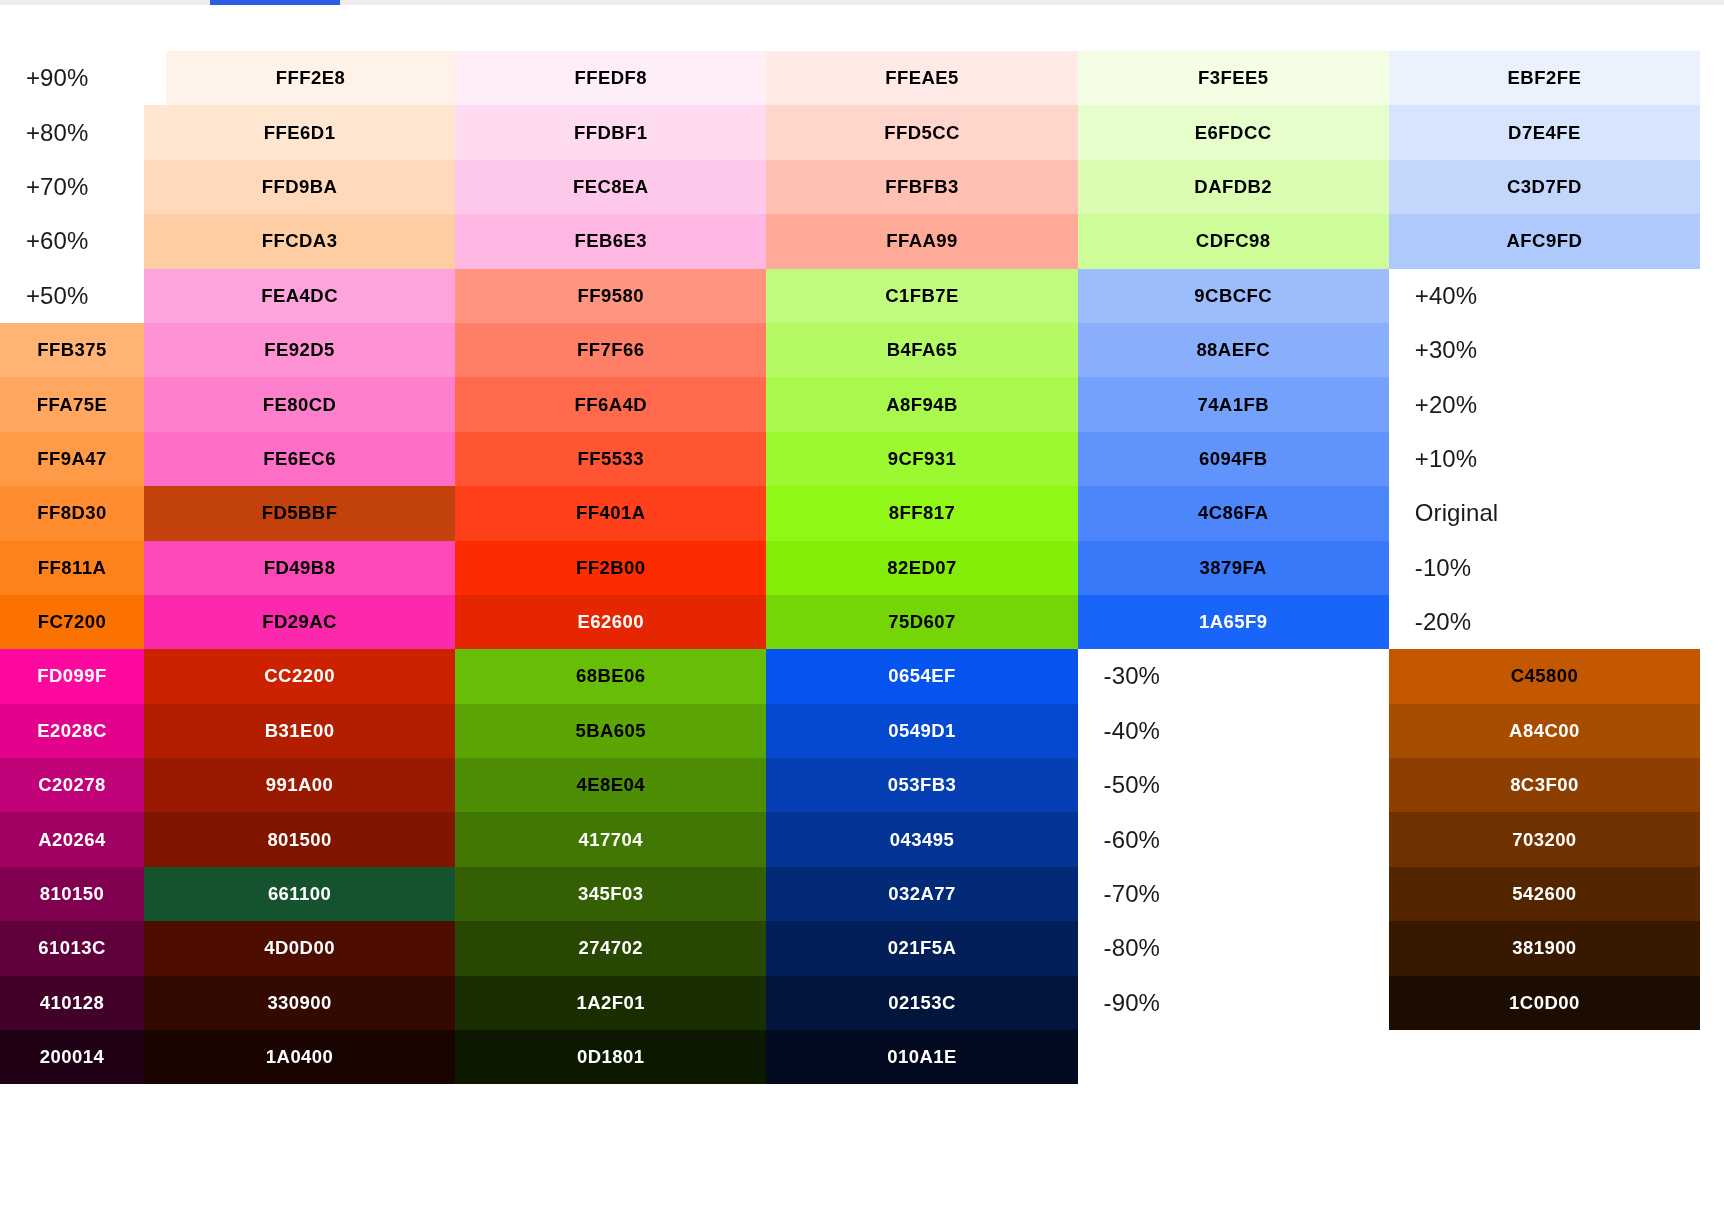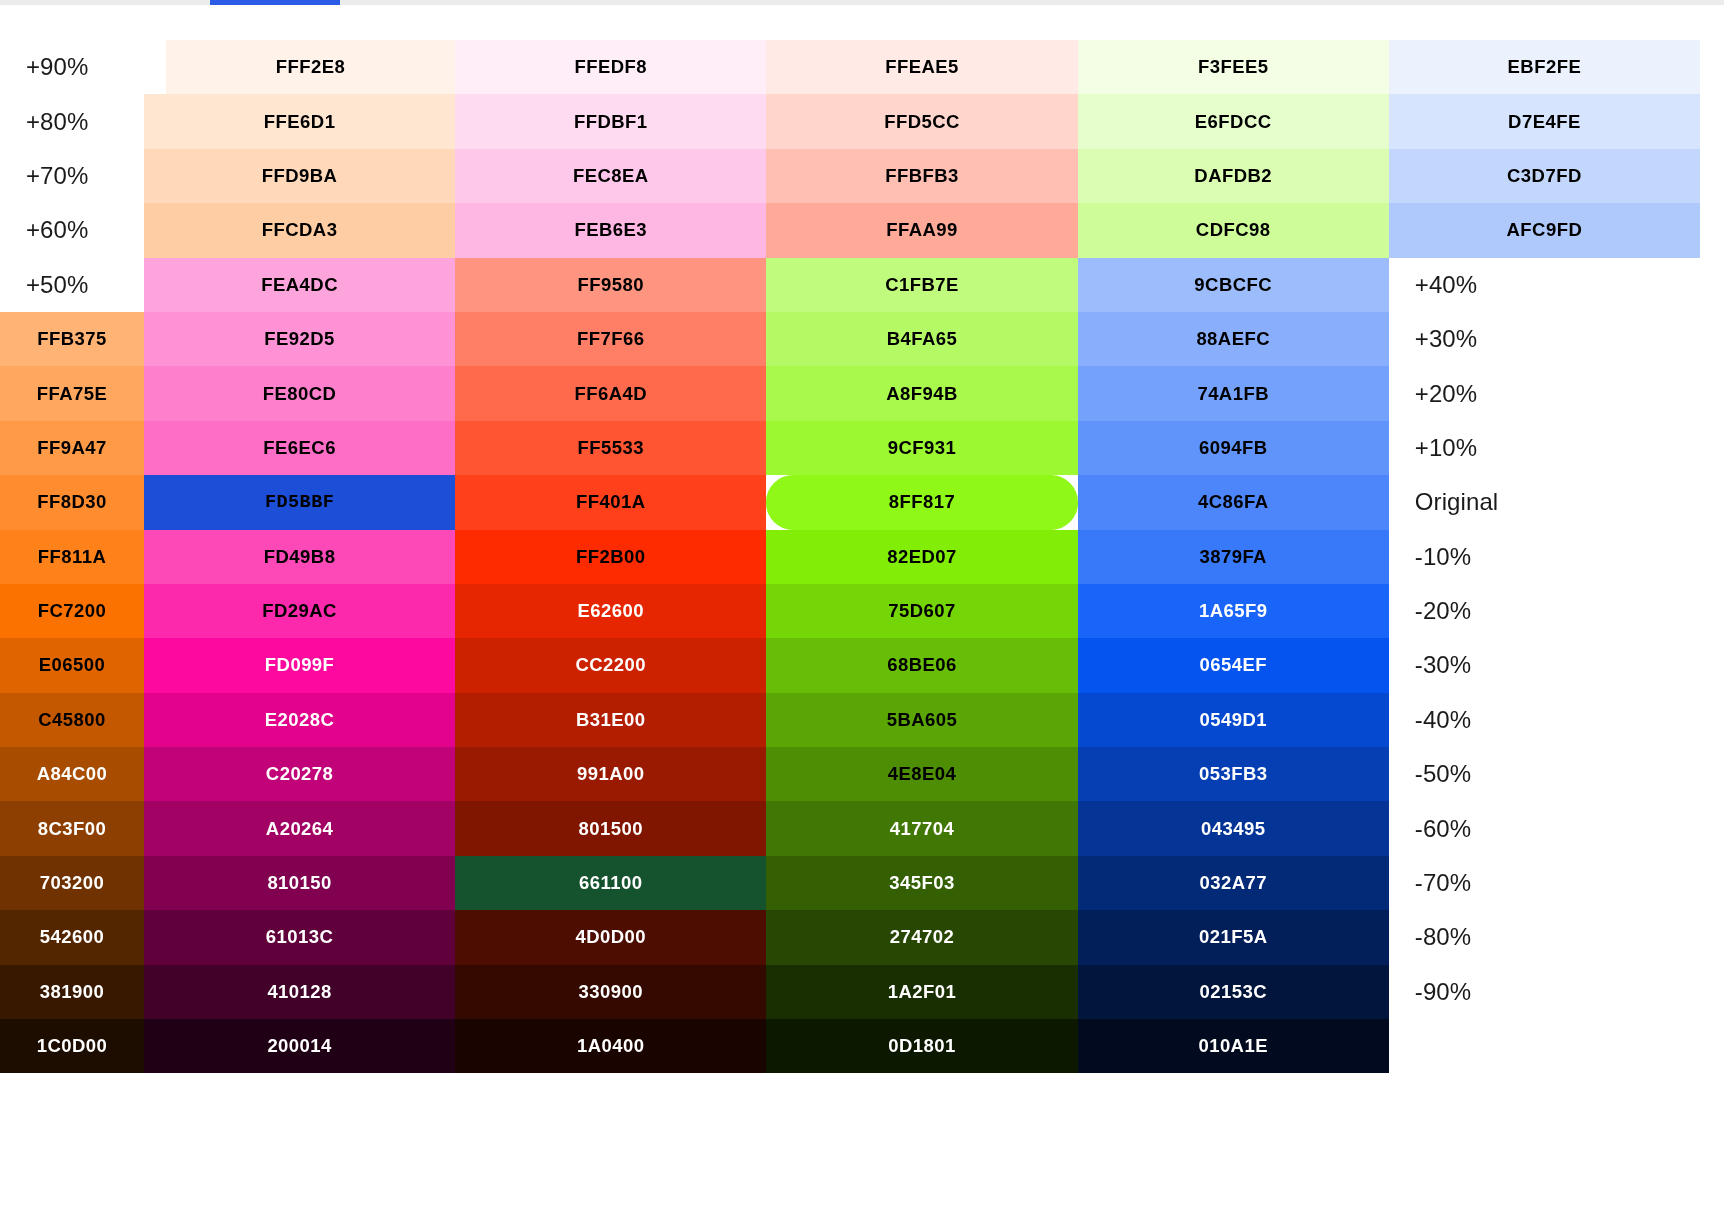--- a/index.html
+++ b/index.html
@@ -30,21 +30,21 @@
     top: 0;
     left: 210px;
     width: 130px;
     height: 5px;
     background: #2c5ce6;
   }
 
   
   #palette-grid {
     position: absolute;
-    top: 40px;
+    top: 51px;
     left: 0;
     width: 1700px;
     display: grid;
     grid-template-columns: 144px repeat(5, 1fr);
     grid-auto-rows: 54.4px;
   }
 
   .row-label {
     display: flex;
     align-items: center;
@@ -120,38 +120,37 @@
     <div class="swatch dark-text" style="background: rgb(168, 249, 75);">A8F94B</div>
     <div class="swatch dark-text" style="background: rgb(116, 161, 251);">74A1FB</div>
     <div class="row-label">+20%</div>
     <div class="swatch dark-text" style="background: rgb(255, 154, 71);">FF9A47</div>
     <div class="swatch dark-text" style="background: rgb(254, 110, 198);">FE6EC6</div>
     <div class="swatch dark-text" style="background: rgb(255, 85, 51);">FF5533</div>
     <div class="swatch dark-text" style="background: rgb(156, 249, 49);">9CF931</div>
     <div class="swatch dark-text" style="background: rgb(96, 148, 251);">6094FB</div>
     <div class="row-label">+10%</div>
     <div class="swatch dark-text" style="background: rgb(255, 141, 48);">FF8D30</div>
-    <div class="swatch dark-text" style="background: #1d4ed8; font-family: Liberation Mono, monospace;">FD5BBF</div>
+    <div class="swatch dark-text" style="background: #c2410c;">FD5BBF</div>
     <div class="swatch dark-text" style="background: rgb(255, 64, 26);">FF401A</div>
-    <div class="swatch dark-text" style="background: rgb(143, 248, 23); border-radius: 27px;">8FF817</div>
+    <div class="swatch dark-text" style="background: rgb(143, 248, 23);">8FF817</div>
     <div class="swatch dark-text" style="background: rgb(76, 134, 250);">4C86FA</div>
     <div class="row-label">Original</div>
     <div class="swatch dark-text" style="background: rgb(255, 129, 26);">FF811A</div>
     <div class="swatch dark-text" style="background: rgb(253, 73, 184);">FD49B8</div>
     <div class="swatch dark-text" style="background: rgb(255, 43, 0);">FF2B00</div>
     <div class="swatch dark-text" style="background: rgb(130, 237, 7);">82ED07</div>
     <div class="swatch dark-text" style="background: rgb(56, 121, 250);">3879FA</div>
     <div class="row-label">-10%</div>
     <div class="swatch dark-text" style="background: rgb(252, 114, 0);">FC7200</div>
     <div class="swatch dark-text" style="background: rgb(253, 41, 172);">FD29AC</div>
     <div class="swatch light-text" style="background: rgb(230, 38, 0);">E62600</div>
     <div class="swatch dark-text" style="background: rgb(117, 214, 7);">75D607</div>
     <div class="swatch light-text" style="background: rgb(26, 101, 249);">1A65F9</div>
     <div class="row-label">-20%</div>
-    <div class="swatch dark-text" style="background: rgb(224, 101, 0);">E06500</div>
     <div class="swatch light-text" style="background: rgb(253, 9, 159);">FD099F</div>
     <div class="swatch light-text" style="background: rgb(204, 34, 0);">CC2200</div>
     <div class="swatch dark-text" style="background: rgb(104, 190, 6);">68BE06</div>
     <div class="swatch light-text" style="background: rgb(6, 84, 239);">0654EF</div>
     <div class="row-label">-30%</div>
     <div class="swatch dark-text" style="background: rgb(196, 88, 0);">C45800</div>
     <div class="swatch light-text" style="background: rgb(226, 2, 140);">E2028C</div>
     <div class="swatch light-text" style="background: rgb(179, 30, 0);">B31E00</div>
     <div class="swatch dark-text" style="background: rgb(91, 166, 5);">5BA605</div>
     <div class="swatch light-text" style="background: rgb(5, 73, 209);">0549D1</div>

